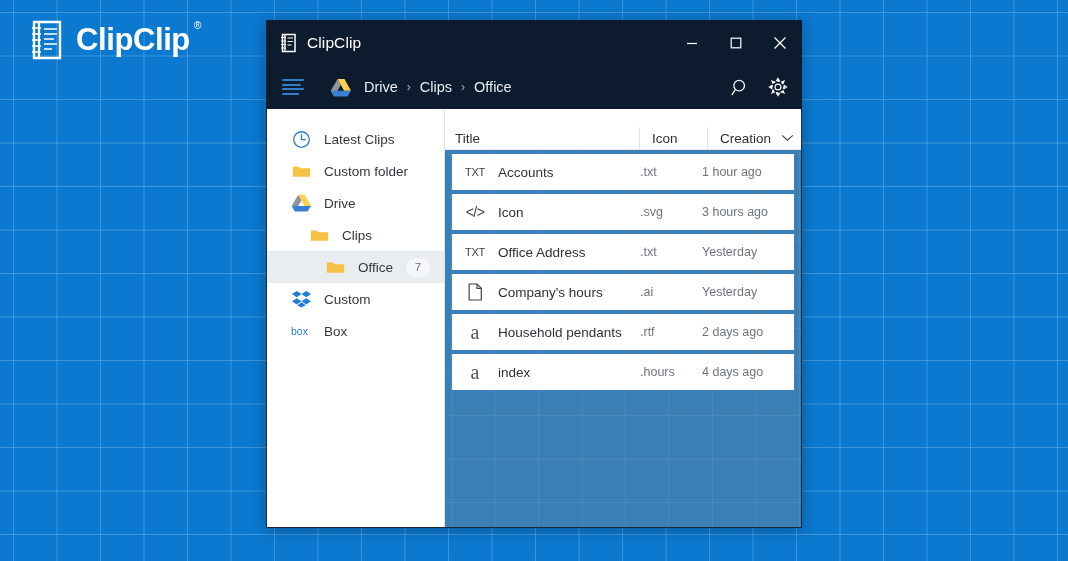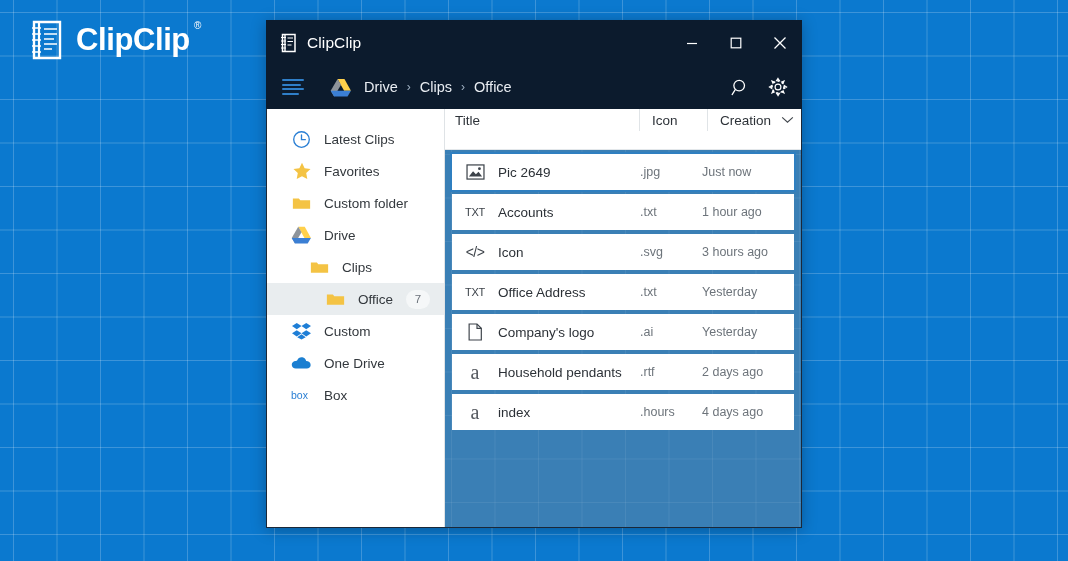--- a/index.html
+++ b/index.html
@@ -227,21 +227,21 @@
     flex: 1;
     min-width: 0;
     display: flex;
     flex-direction: column;
     background: #3a7fb5;
   }
   #list-header {
     height: 40px;
     background: #ffffff;
     display: flex;
-    align-items: flex-start;
+    align-items: flex-end;
     flex: none;
     border-bottom: 1px solid #e3e7ea;
   }
   #list-header .col {
     font-size: 13.5px;
     color: #2d3238;
     display: flex;
     align-items: center;
     height: 22px;
     box-sizing: border-box;
@@ -430,28 +430,20 @@
       <div class="nav-item">
         <span class="nav-ico">
           <svg viewBox="0 0 20 20" width="19" height="19" aria-hidden="true">
             <circle cx="10" cy="10" r="8.2" fill="none" stroke="#2a7fd4" stroke-width="1.4"></circle>
             <path d="M10 5.2 V10.2 H14" fill="none" stroke="#2a7fd4" stroke-width="1.4" stroke-linecap="round"></path>
           </svg>
         </span>
         <span class="nav-label">Latest Clips</span>
       </div>
 
-      <div class="nav-item">
-        <span class="nav-ico">
-          <svg viewBox="0 0 20 20" width="20" height="20" aria-hidden="true">
-            <path d="M10 1.8 L12.6 7.2 L18.5 8 L14.2 12.1 L15.3 18 L10 15.2 L4.7 18 L5.8 12.1 L1.5 8 L7.4 7.2 Z" fill="#f4c344"></path>
-          </svg>
-        </span>
-        <span class="nav-label">Favorites</span>
-      </div>
 
 
       <div class="nav-item">
         <span class="nav-ico">
           <svg viewBox="0 0 20 16" width="19" height="15" aria-hidden="true">
             <path d="M0.8 2.6 h6.4 l1.5 1.9 H19.2 V13.6 H0.8 Z" fill="#f4c344"></path>
           </svg>
         </span>
         <span class="nav-label">Custom folder</span>
       </div>
@@ -492,28 +484,20 @@
             <path d="M5 1 L10 4.3 L5 7.6 L0 4.3 Z" fill="#1e7ed6"></path>
             <path d="M15 1 L20 4.3 L15 7.6 L10 4.3 Z" fill="#1e7ed6"></path>
             <path d="M5 8.6 L10 11.9 L5 15.2 L0 11.9 Z" fill="#1e7ed6"></path>
             <path d="M15 8.6 L20 11.9 L15 15.2 L10 11.9 Z" fill="#1e7ed6"></path>
             <path d="M10 12.9 L14.5 16 L10 18.6 L5.5 16 Z" fill="#1e7ed6"></path>
           </svg>
         </span>
         <span class="nav-label">Custom</span>
       </div>
 
-      <div class="nav-item">
-        <span class="nav-ico">
-          <svg viewBox="0 0 22 14" width="21" height="14" aria-hidden="true">
-            <path d="M6.6 4.2 C7.4 1.9 9.6 0.6 12 1.1 C14 1.5 15.5 3.1 15.9 5 C18.4 5.1 20.6 6.6 20.6 9.1 C20.6 11.3 18.9 12.8 16.6 12.8 H5.1 C2.6 12.8 0.8 11.1 0.8 8.8 C0.8 6.6 2.5 4.9 4.8 4.8 C5.4 4.8 6 4.9 6.6 4.2 Z" fill="#1b7fd1"></path>
-          </svg>
-        </span>
-        <span class="nav-label">One Drive</span>
-      </div>
 
       <div class="nav-item">
         <span class="nav-ico">
           <svg viewBox="0 0 26 14" width="24" height="13" aria-hidden="true">
             <text x="0" y="11.6" font-family="Liberation Sans, sans-serif" font-size="13" fill="#2a7fd4">box</text>
           </svg>
         </span>
         <span class="nav-label">Box</span>
       </div>
 
@@ -529,32 +513,20 @@
           <span class="chev">
             <svg viewBox="0 0 14 9" width="13" height="8" aria-hidden="true">
                 <path d="M1 1.5 L7 7 L13 1.5" fill="none" stroke="#42474d" stroke-width="1.3"></path>
               </svg>
           </span>
         </div>
       </div>
 
       <div id="list-scroll">
 
-        <div class="file-row first">
-          <span class="f-ico">
-            <svg viewBox="0 0 20 17" width="19" height="16" aria-hidden="true">
-              <rect x="1" y="1" width="18" height="15" fill="none" stroke="#3d434a" stroke-width="1.3"></rect>
-              <path d="M3 13.4 L7.4 7.6 L10.4 11 L13.2 8.2 L17 13.4 Z" fill="#3d434a"></path>
-              <circle cx="14.2" cy="5" r="1.5" fill="#3d434a"></circle>
-            </svg>
-          </span>
-          <span class="f-title">Pic 2649</span>
-          <span class="f-type">.jpg</span>
-          <span class="f-date">Just now</span>
-        </div>
 
         <div class="file-row">
           <span class="f-ico">
             <span class="txt-glyph">TXT</span>
           </span>
           <span class="f-title">Accounts</span>
           <span class="f-type">.txt</span>
           <span class="f-date">1 hour ago</span>
         </div>
 
@@ -577,21 +549,21 @@
           <span class="f-date">Yesterday</span>
         </div>
 
         <div class="file-row">
           <span class="f-ico">
             <svg viewBox="0 0 16 19" width="15" height="18" aria-hidden="true">
               <path d="M1.2 1 H9.6 L14.2 5.6 V18 H1.2 Z" fill="none" stroke="#3d434a" stroke-width="1.25"></path>
               <path d="M9.6 1 V5.6 H14.2" fill="none" stroke="#3d434a" stroke-width="1.25"></path>
             </svg>
           </span>
-          <span class="f-title">Company's logo</span>
+          <span class="f-title">Company's hours</span>
           <span class="f-type">.ai</span>
           <span class="f-date">Yesterday</span>
         </div>
 
         <div class="file-row">
           <span class="f-ico">
             <span class="a-glyph">a</span>
           </span>
           <span class="f-title">Household pendants</span>
           <span class="f-type">.rtf</span>

